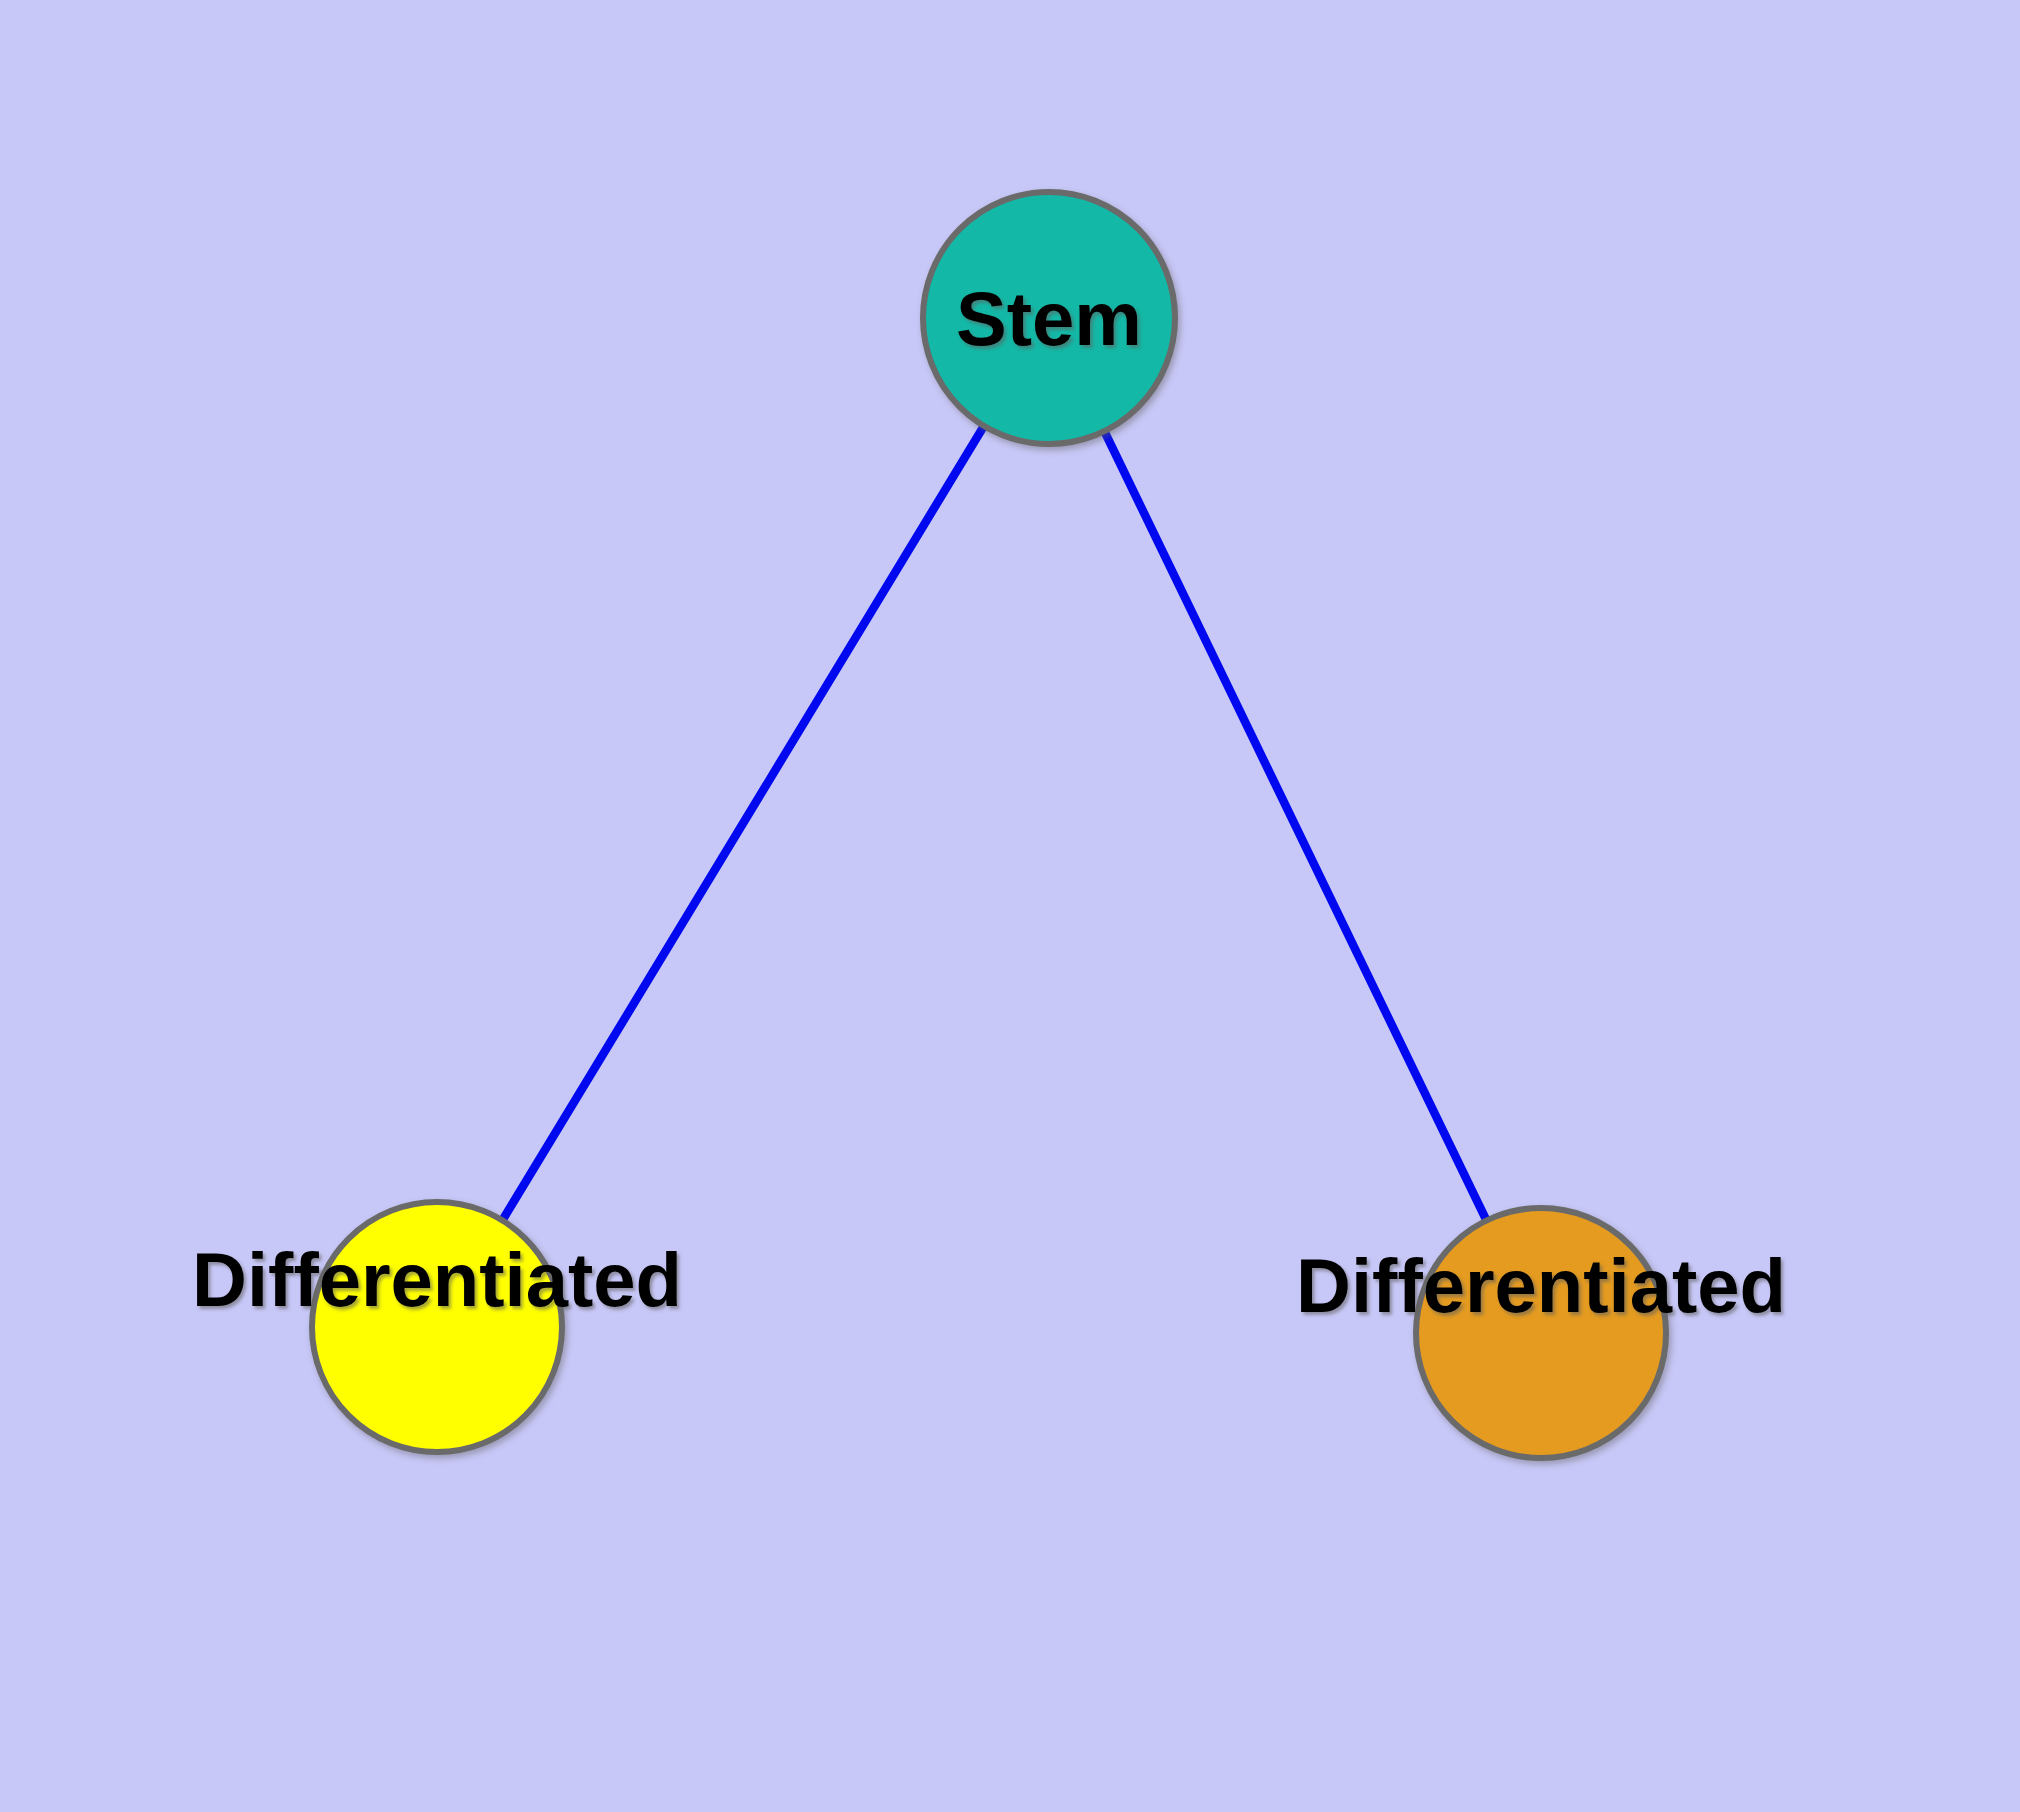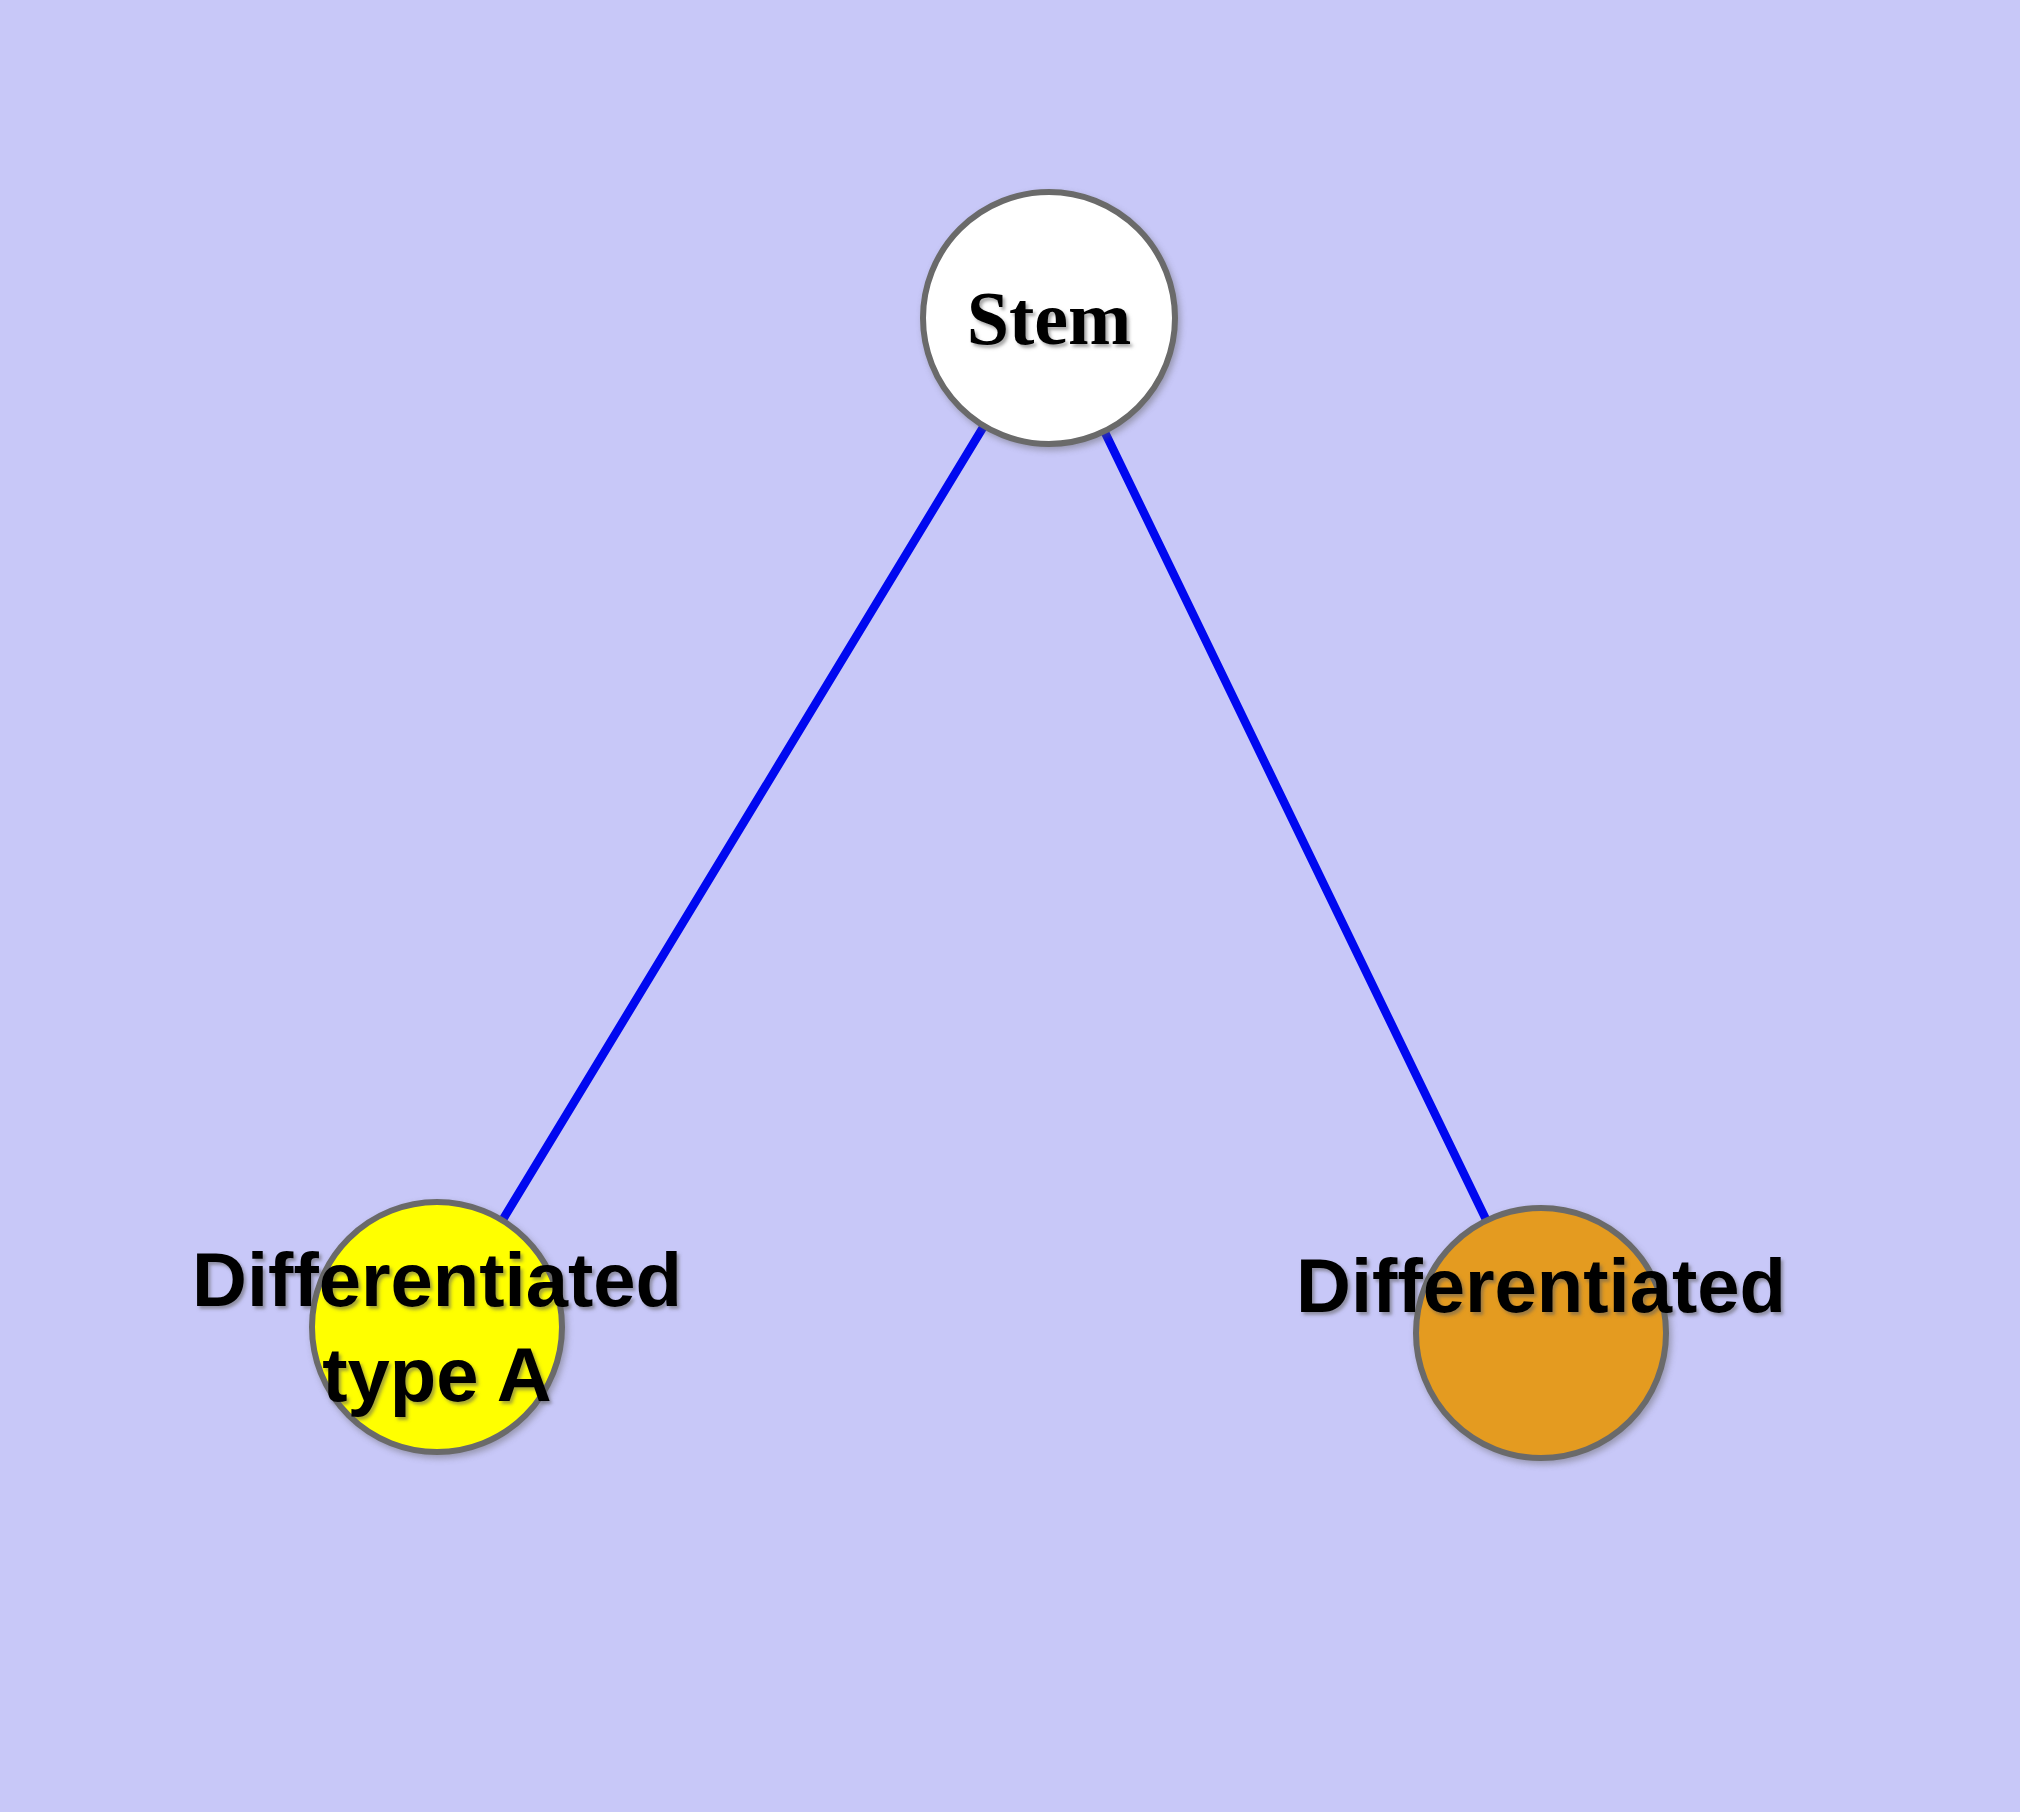--- a/index.html
+++ b/index.html
@@ -82,31 +82,30 @@
 </head>
 <body>
 
 <div class="canvas">
 
   <svg class="edges-layer" width="2021" height="1812" viewBox="0 0 2384 2138">
     <line x1="1238" y1="375" x2="516" y2="1566" stroke-width="10" stroke-linecap="round" stroke="#0008f0"></line>
     <line x1="1238" y1="375" x2="1818" y2="1573" stroke-width="10" stroke-linecap="round" stroke="#0008f0"></line>
   </svg>
 
-  <div class="node node-stem" style="background-color: #ffffff; border-color: rgb(106, 106, 106); font-family: Liberation Serif, serif;">
+  <div class="node node-stem" style="background-color: #14b8a6; border-color: rgb(106, 106, 106);">
     <div class="node-label">Stem</div>
   </div>
 
   <div class="node node-type-a" style="background-color: rgb(255, 255, 0); border-color: rgb(106, 106, 106);"></div>
 
   <div class="node node-type-b" style="background-color: rgb(228, 155, 32); border-color: rgb(106, 106, 106);"></div>
 
   <div class="node-label-outside label-type-a">
     <div>Differentiated</div>
-    <div>type A</div>
   </div>
 
   <div class="node-label-outside label-type-b">
     <div>Differentiated</div>
   </div>
 
 </div>
 
 
 </body></html>

